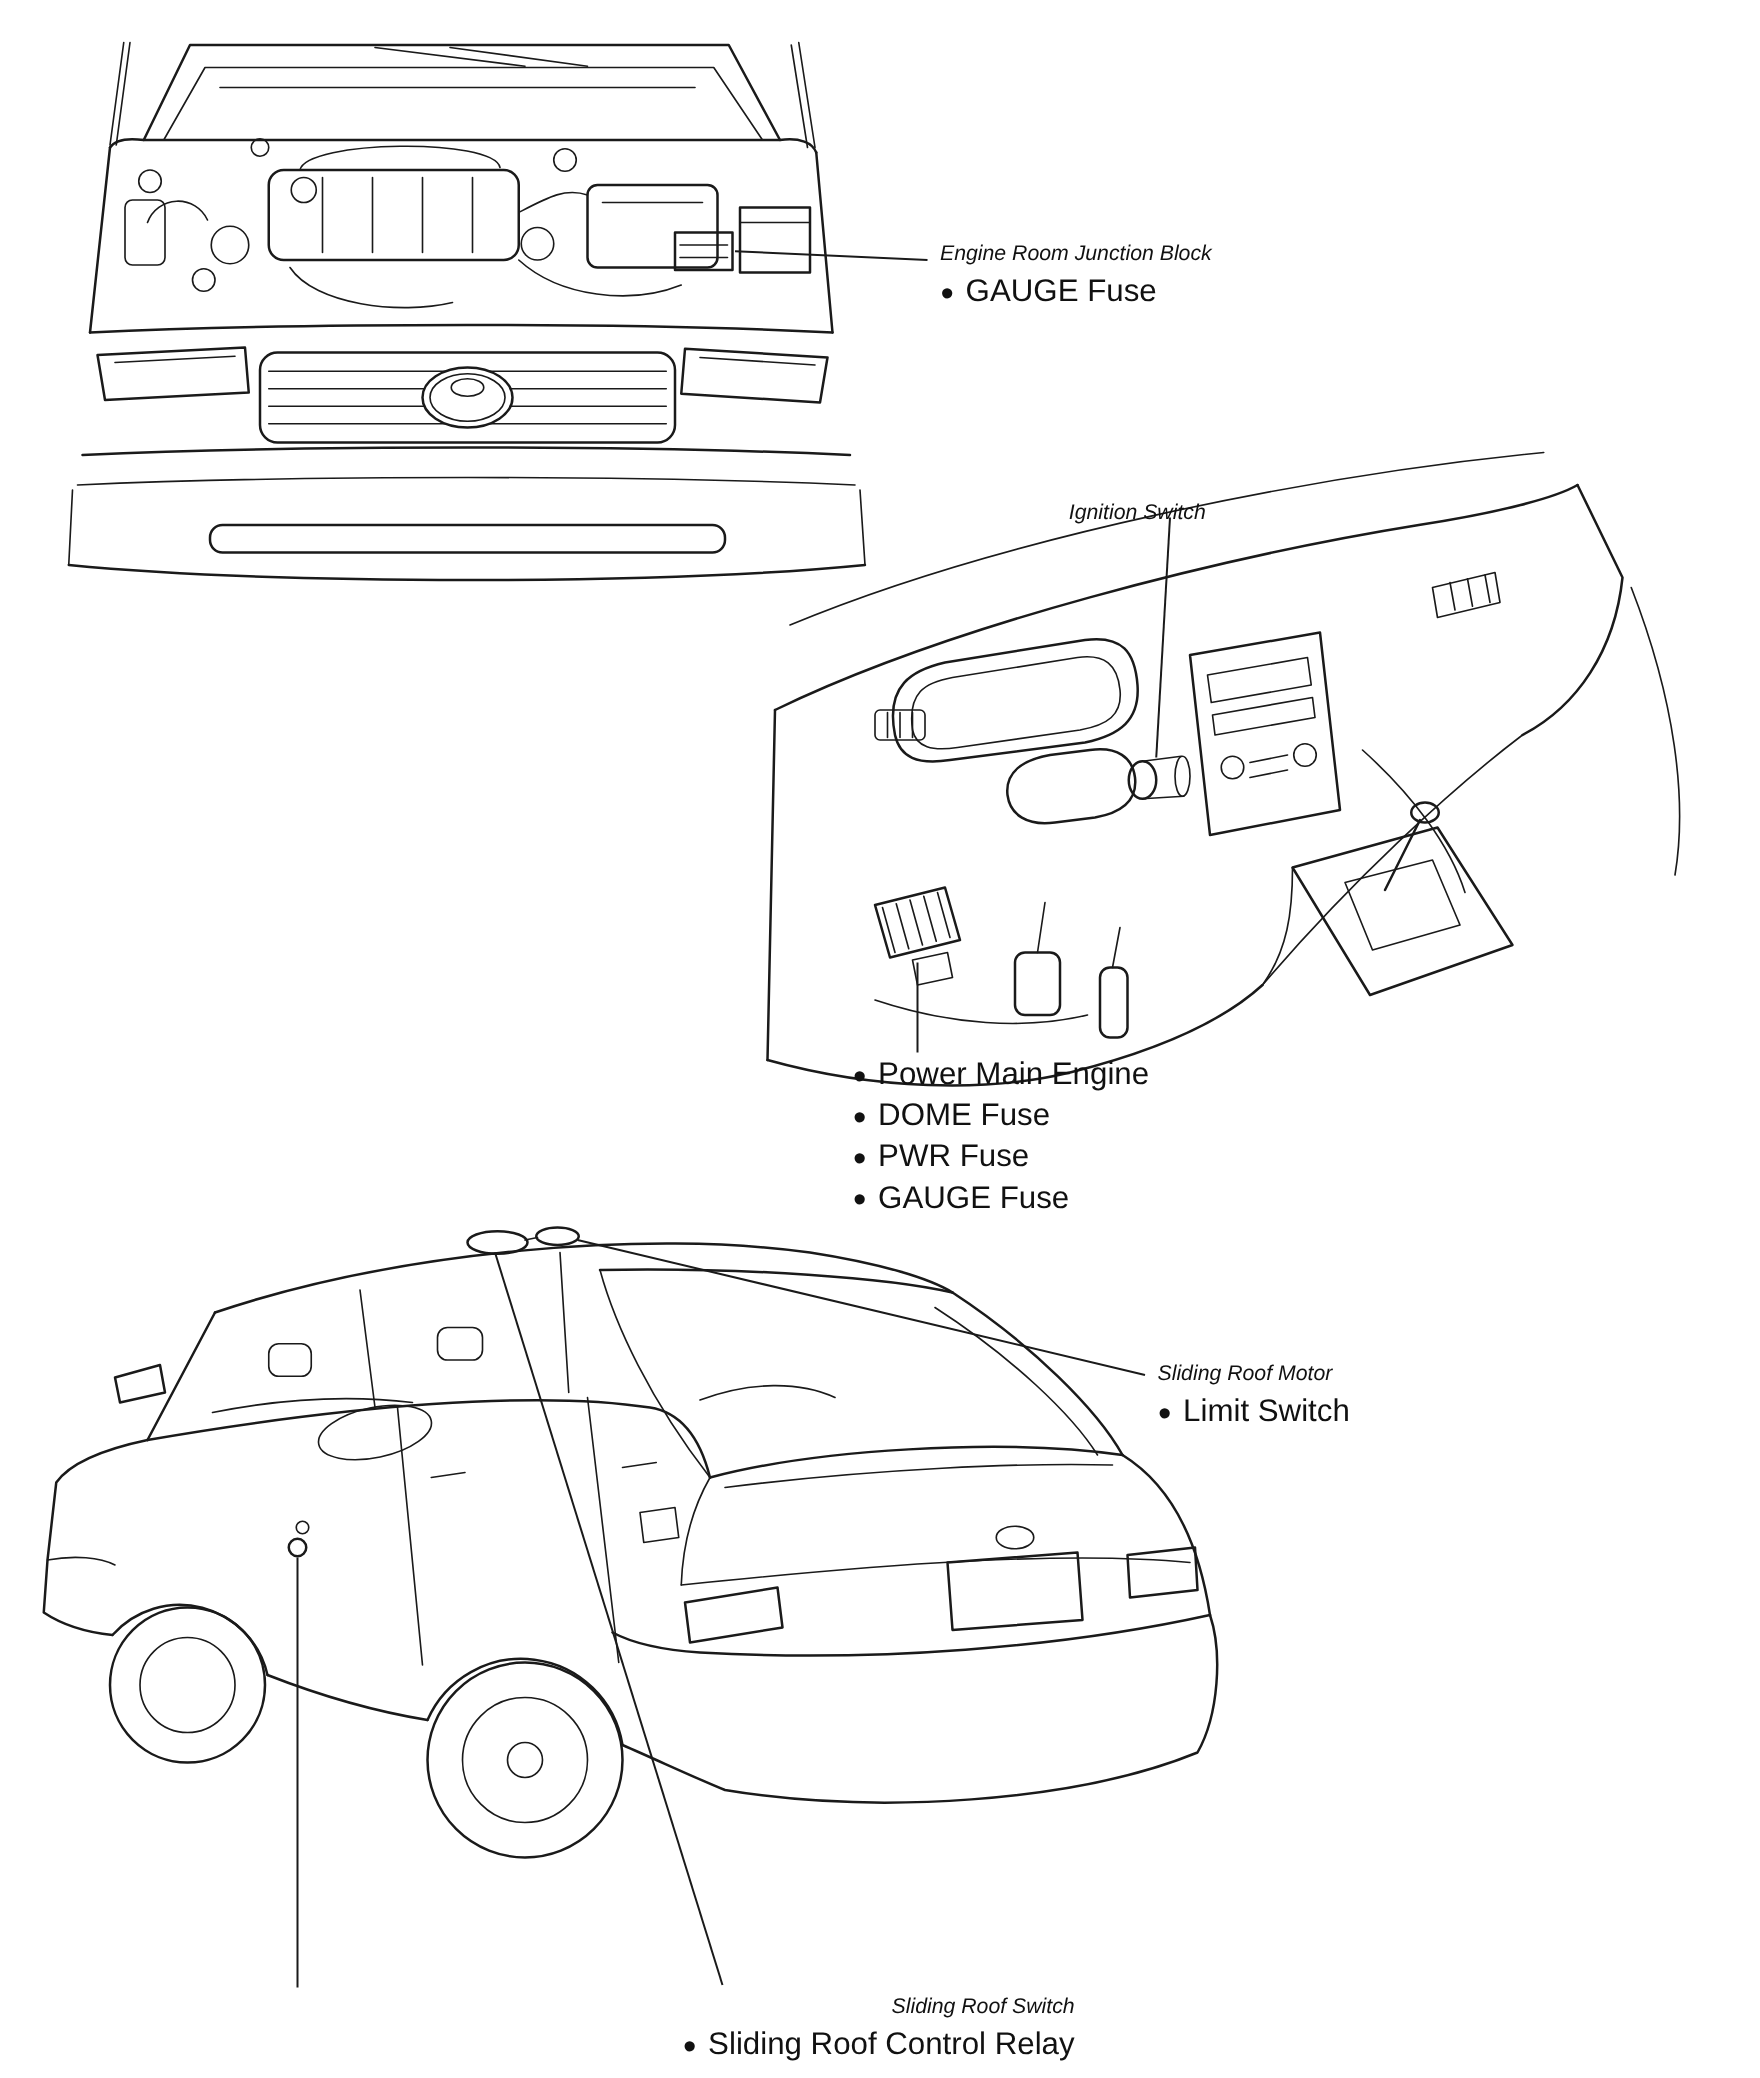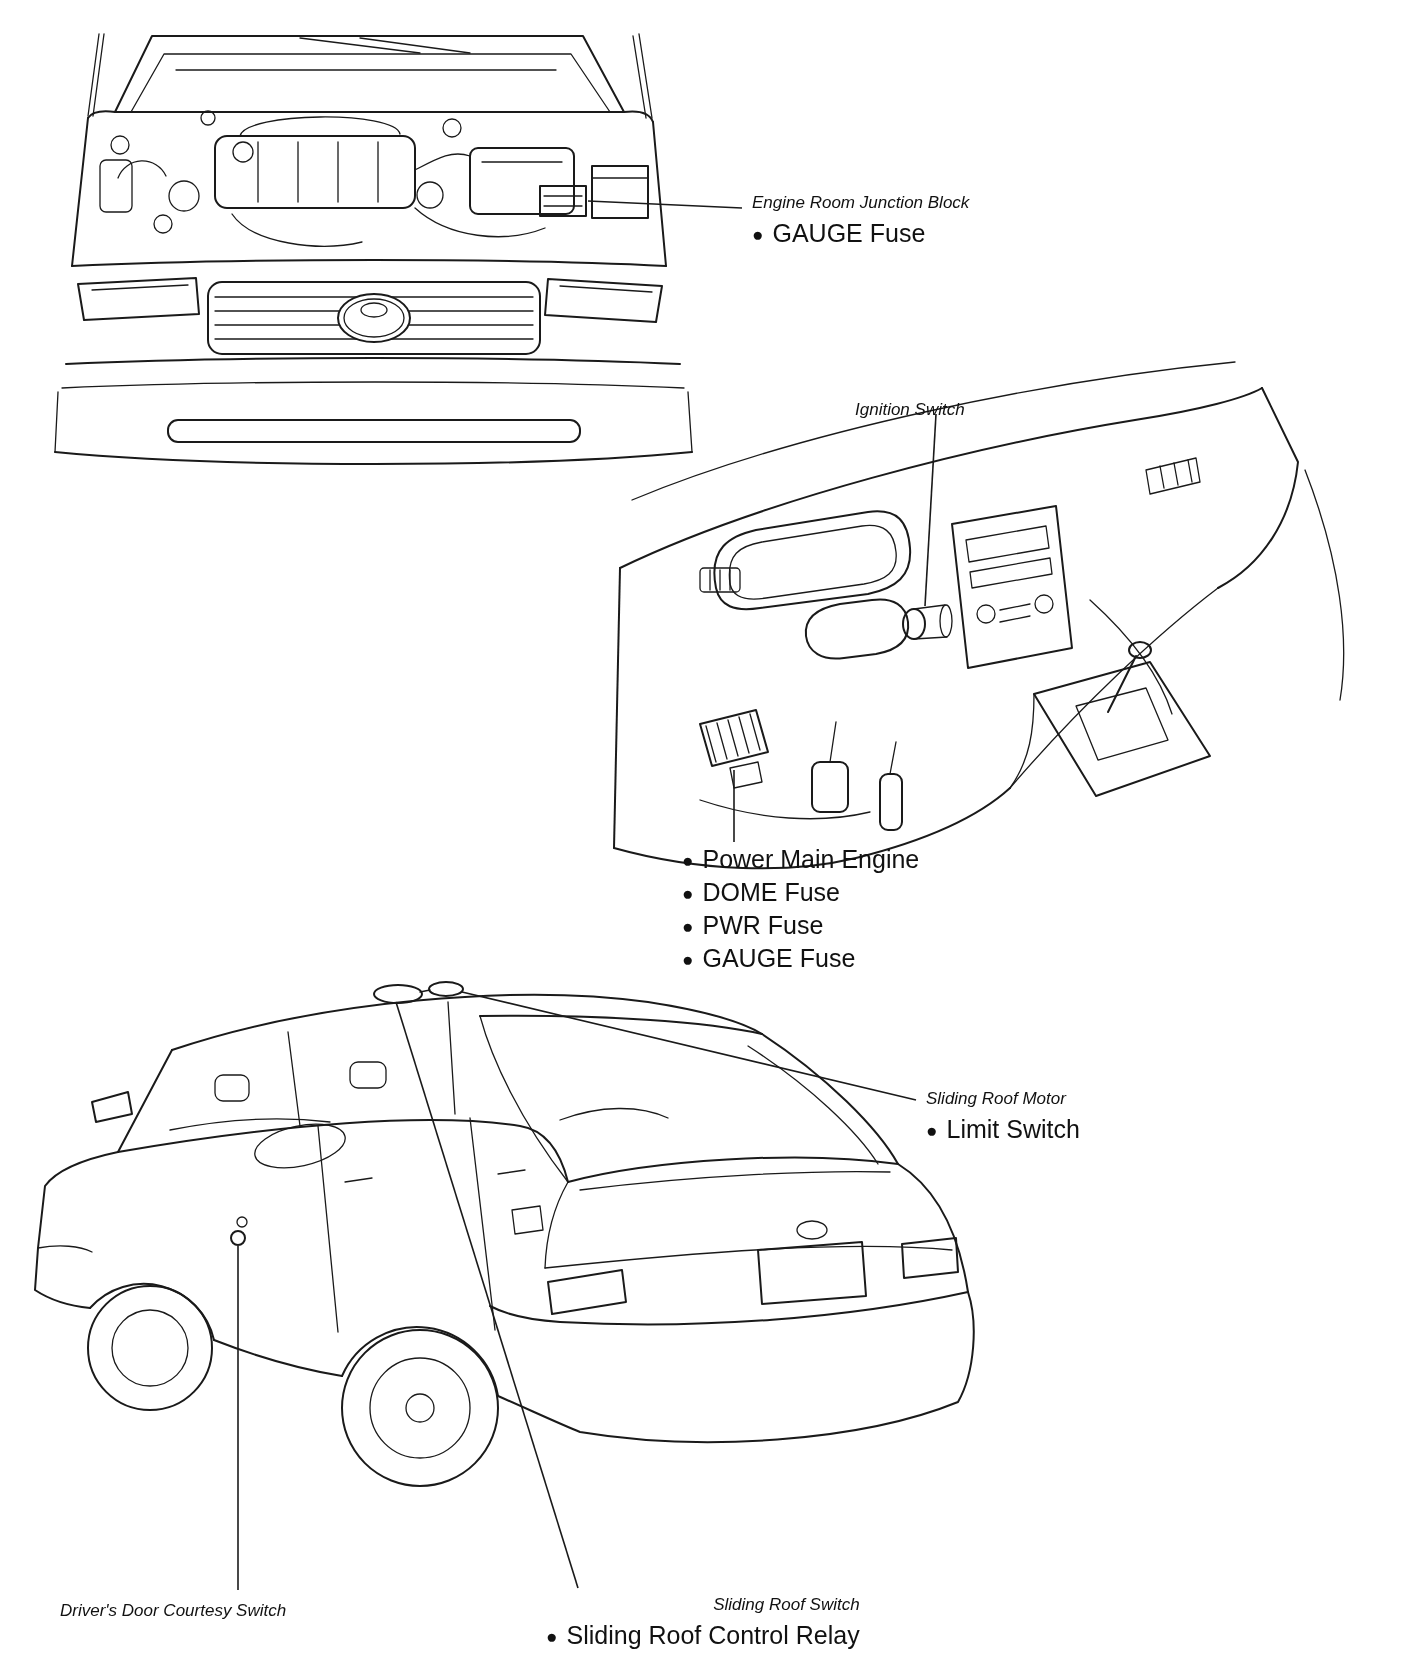--- a/index.html
+++ b/index.html
@@ -258,23 +258,20 @@
   </div>
 
   <div class="callout" style="left:926px; top:1084px;">
     <div class="callout-title">Sliding Roof Motor</div>
     <div class="callout-item">
       <span class="bullet">●</span>
       <span>Limit Switch</span>
     </div>
   </div>
 
-  <div class="callout" style="left:60px; top:1596px;">
-    <div class="callout-title">Driver's Door Courtesy Switch</div>
-  </div>
 
   <div class="callout" style="left:546px; top:1590px;text-align:right;">
     <div class="callout-title">Sliding Roof Switch</div>
     <div class="callout-item">
       <span class="bullet">●</span>
       <span>Sliding Roof Control Relay</span>
     </div>
   </div>
 
 </div>

